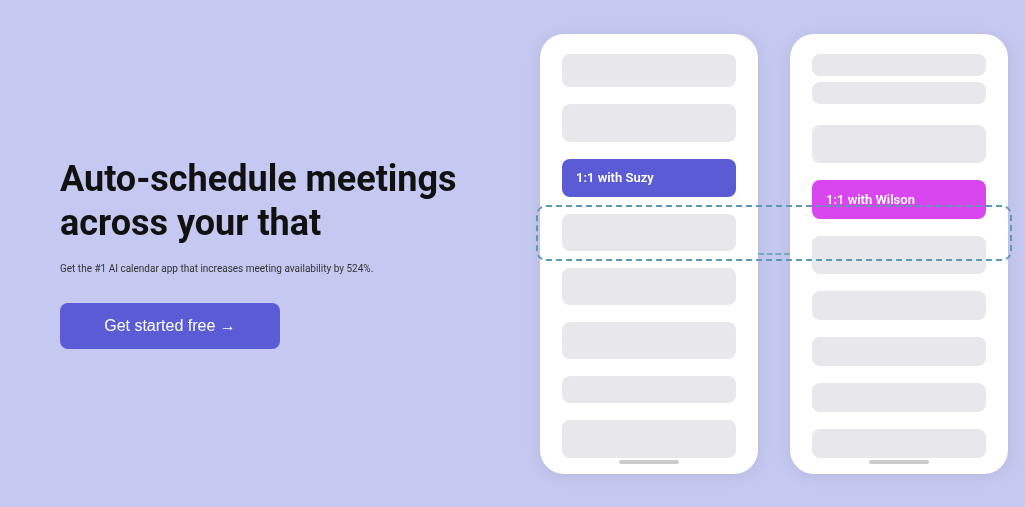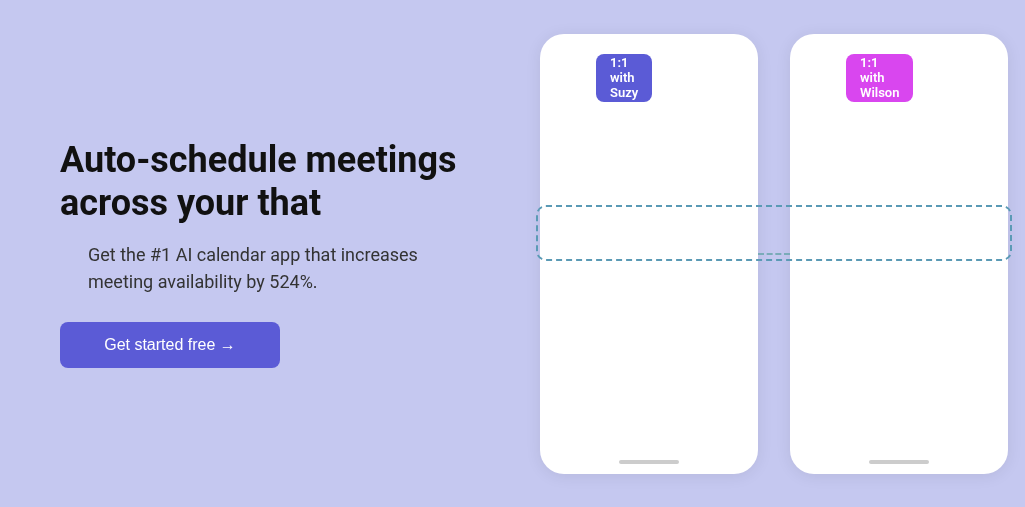--- a/index.html
+++ b/index.html
@@ -37,24 +37,23 @@
     }
 
     .headline {
       font-size: 36px;
       font-weight: 700;
       color: #111;
       line-height: 1.2;
     }
 
     .subtext {
-      font-size: 18px;
+      font-size: 10px;
       color: #333;
       line-height: 1.5;
-      margin-left: 28px;
     }
 
     .cta-button {
       display: inline-flex;
       align-items: center;
       justify-content: center;
       background-color: #5b5bd6;
       color: white;
       border: none;
       border-radius: 8px;
@@ -78,20 +77,21 @@
     }
 
     
     .phone {
       width: 218px;
       height: 440px;
       background-color: white;
       border-radius: 24px;
       padding: 20px 22px 16px;
       display: flex;
+      flex-direction: column;
       gap: 17px;
       box-shadow: 0 2px 16px rgba(0,0,0,0.08);
       position: relative;
     }
 
     .phone-bottom-bar {
       position: absolute;
       bottom: 10px;
       left: 50%;
       transform: translateX(-50%);

